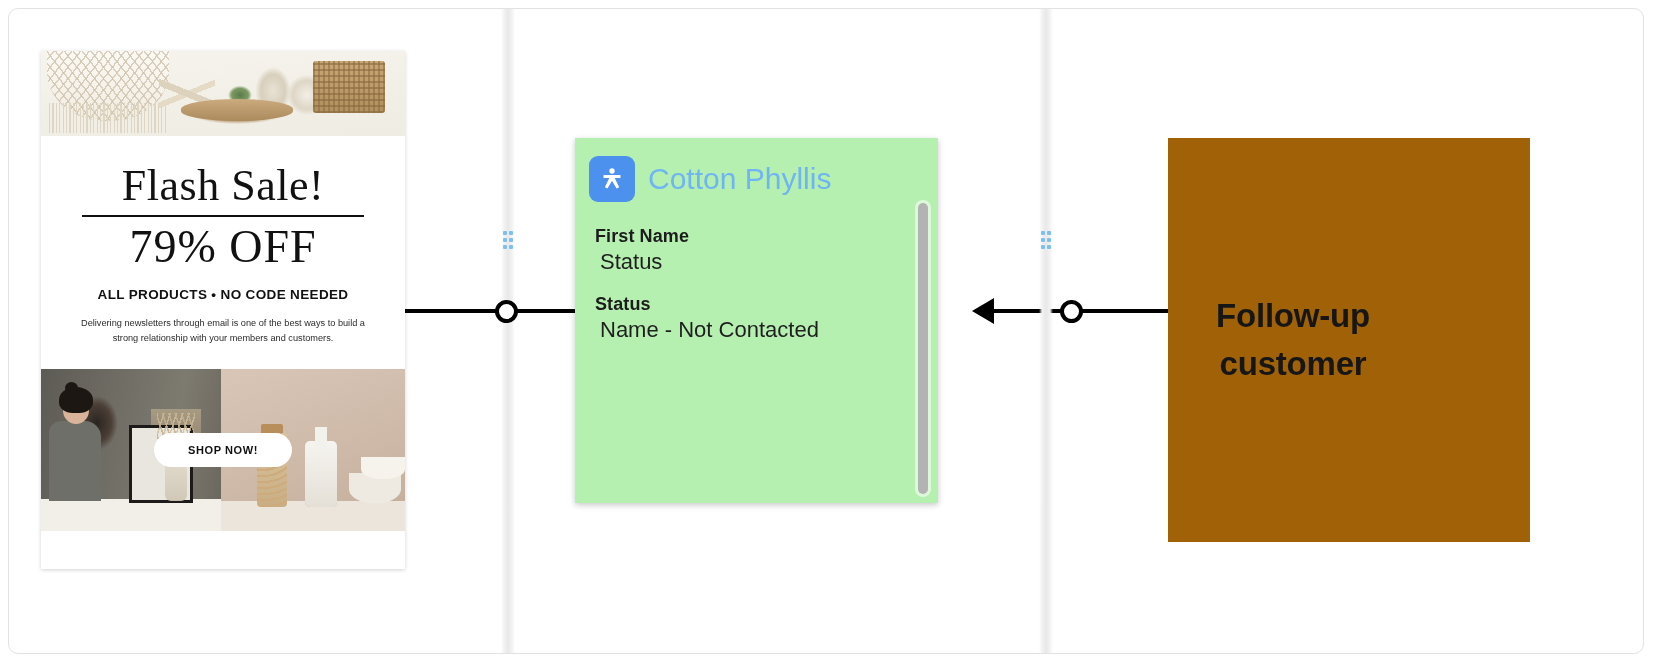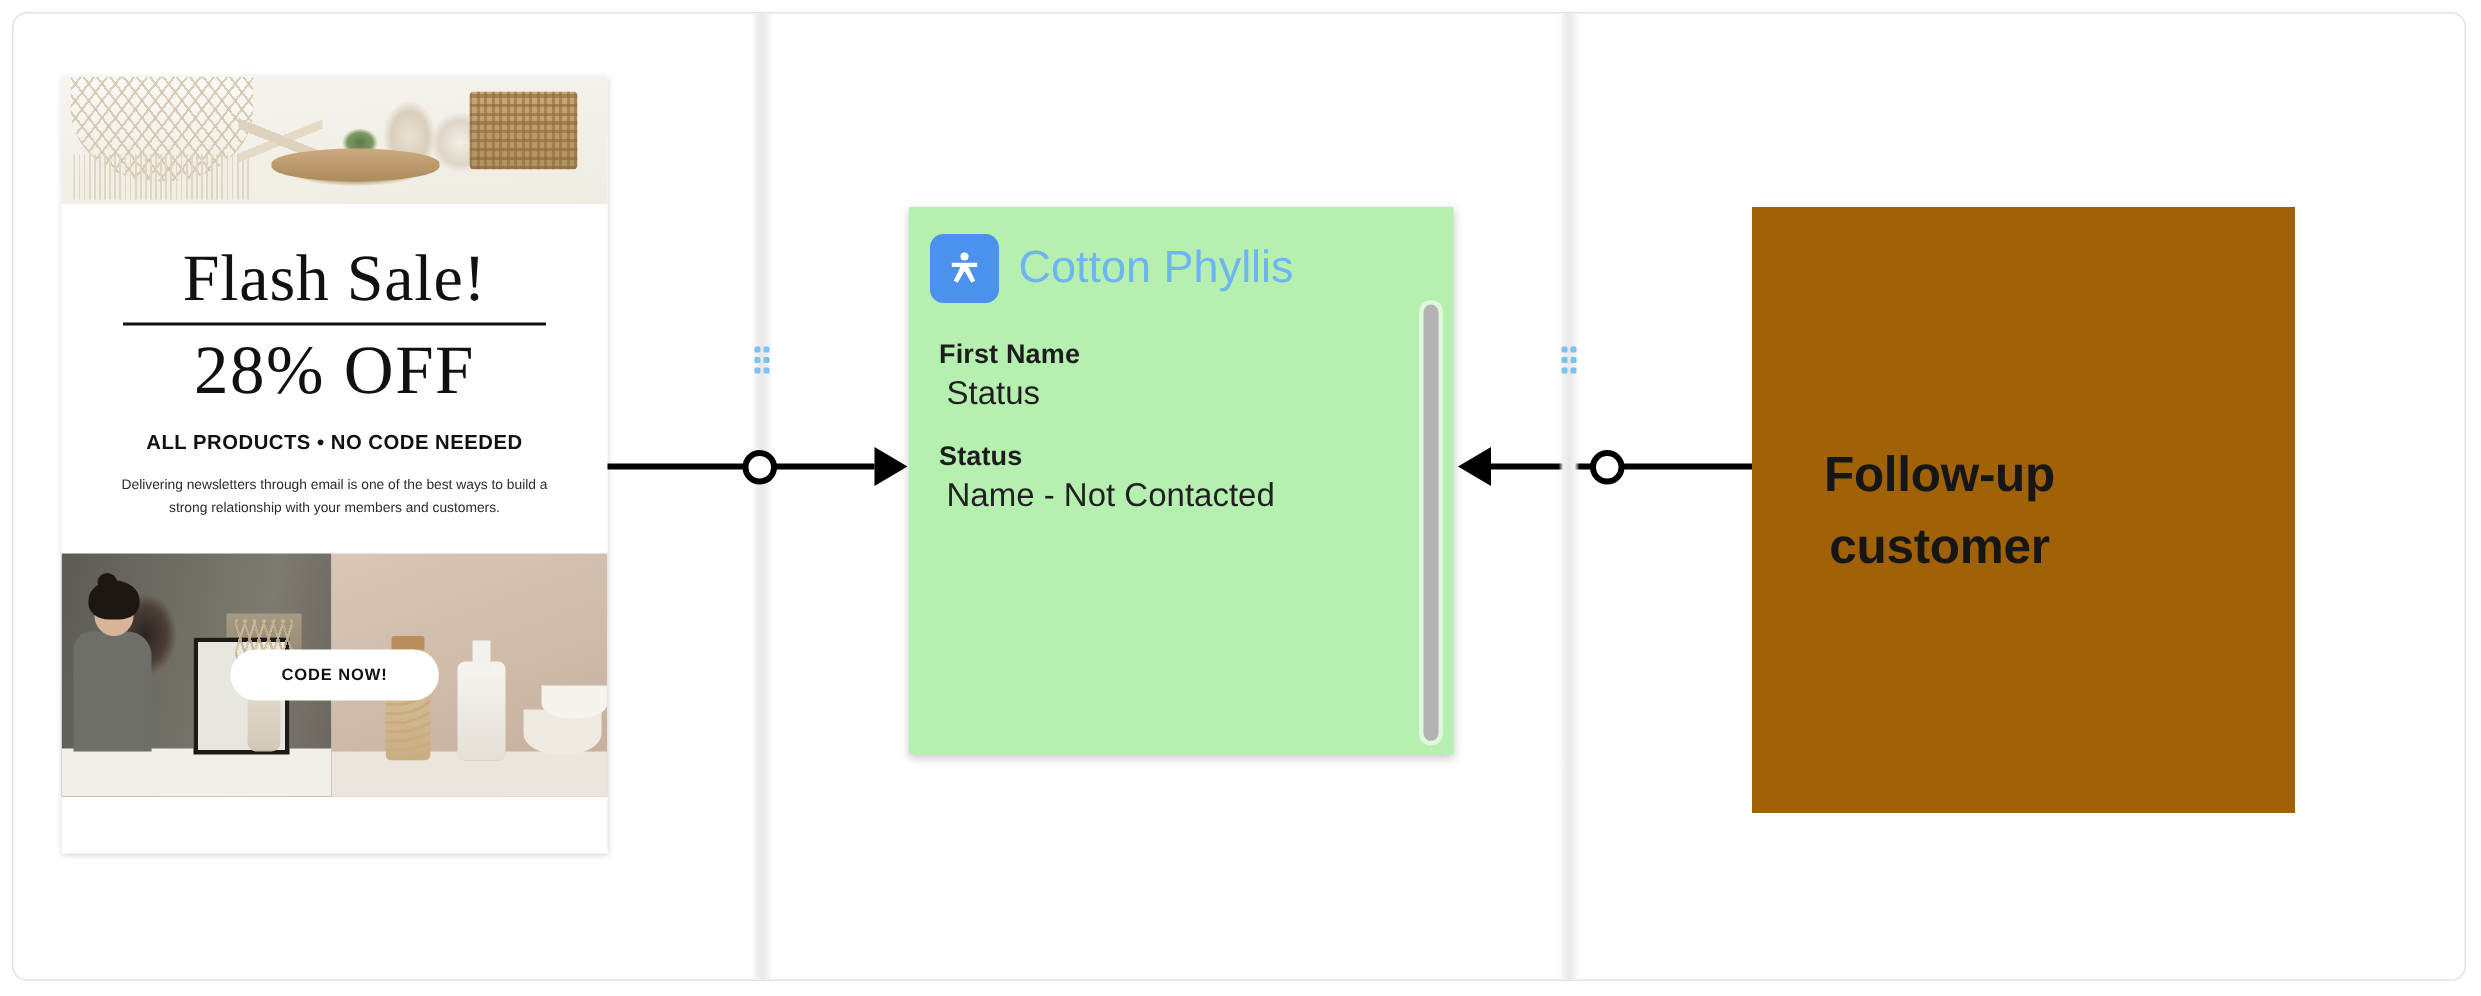--- a/index.html
+++ b/index.html
@@ -315,21 +315,21 @@
     font-weight: bold;
     letter-spacing: .6px;
     padding: 11px 34px;
     border-radius: 40px;
     white-space: nowrap;
   }
 
   
   .record-card {
     position: absolute;
-    left: 606px;
+    left: 575px;
     top: 138px;
     width: 363px;
     height: 365px;
     background: #b6f0b0;
     box-shadow: 0 2px 6px rgba(0,0,0,0.22);
     overflow: hidden;
   }
   .record-head {
     display: flex;
     align-items: center;
@@ -448,21 +448,21 @@
       <div class="hero-macrame"></div>
       <div class="hero-fringe"></div>
       <div class="hero-legs"></div>
       <div class="hero-basket"></div>
       <div class="hero-tray"></div>
     </div>
 
     <div class="flyer-body">
       <div class="flash-sale">Flash Sale!</div>
       <div class="rule"></div>
-      <div class="off-line">28% OFF</div>
+      <div class="off-line">79% OFF</div>
       <div class="all-products">ALL PRODUCTS • NO CODE NEEDED</div>
       <div class="blurb">Delivering newsletters through email is one of the best ways to build a strong relationship with your members and customers.</div>
     </div>
 
     <div class="flyer-footer">
       <div class="foot-img-left">
         <div class="fl-table"></div>
         <div class="fl-canvasart"></div>
         <div class="fl-frame"></div>
         <div class="fl-person-body"></div>
@@ -475,21 +475,21 @@
       <div class="foot-img-right">
         <div class="fr-counter"></div>
         <div class="fr-jar-cork"></div>
         <div class="fr-jar"></div>
         <div class="fr-bottle-base"></div>
         <div class="fr-bottle"></div>
         <div class="fr-bottle-neck"></div>
         <div class="fr-bowl1"></div>
         <div class="fr-bowl2"></div>
       </div>
-      <div class="shop-now">CODE NOW!</div>
+      <div class="shop-now">SHOP NOW!</div>
     </div>
   </div>
 
   <div class="gutter" style="left:501px;">
     <div class="dots">
       <i></i>
         <i></i>
         <i></i>
         <i></i>
         <i></i>

